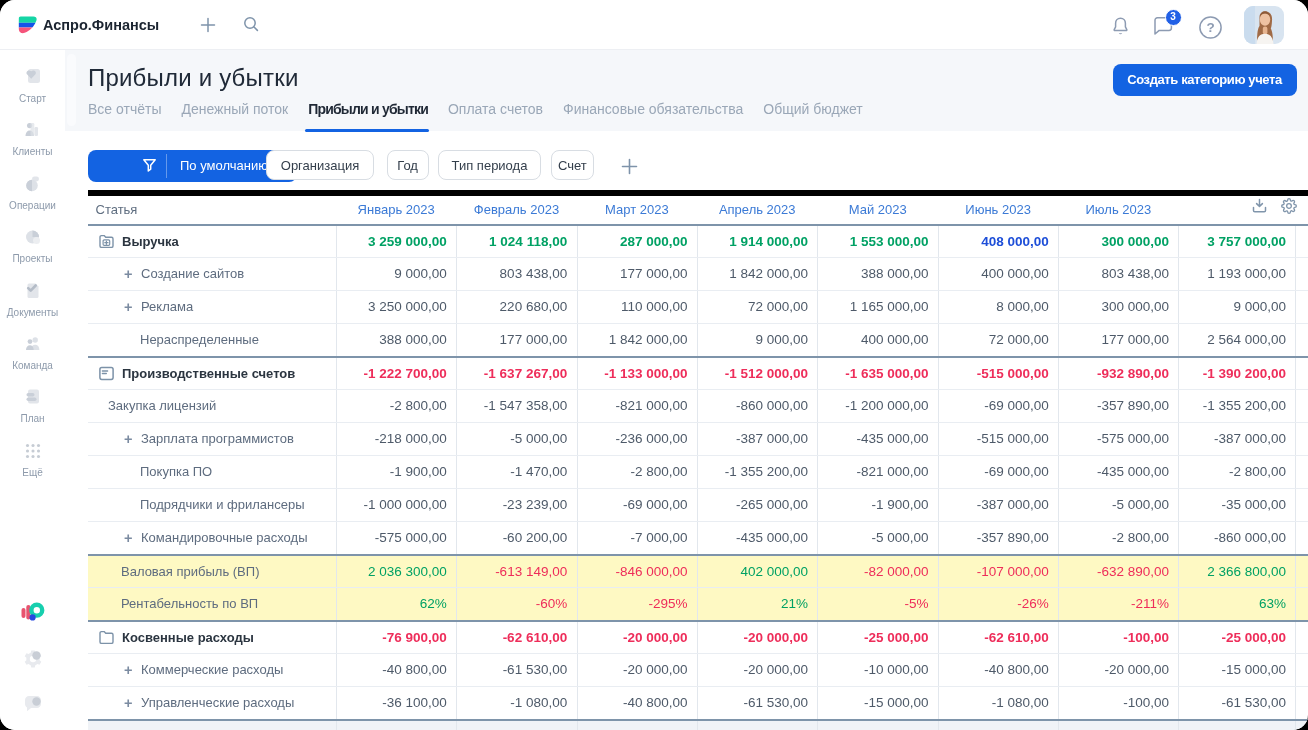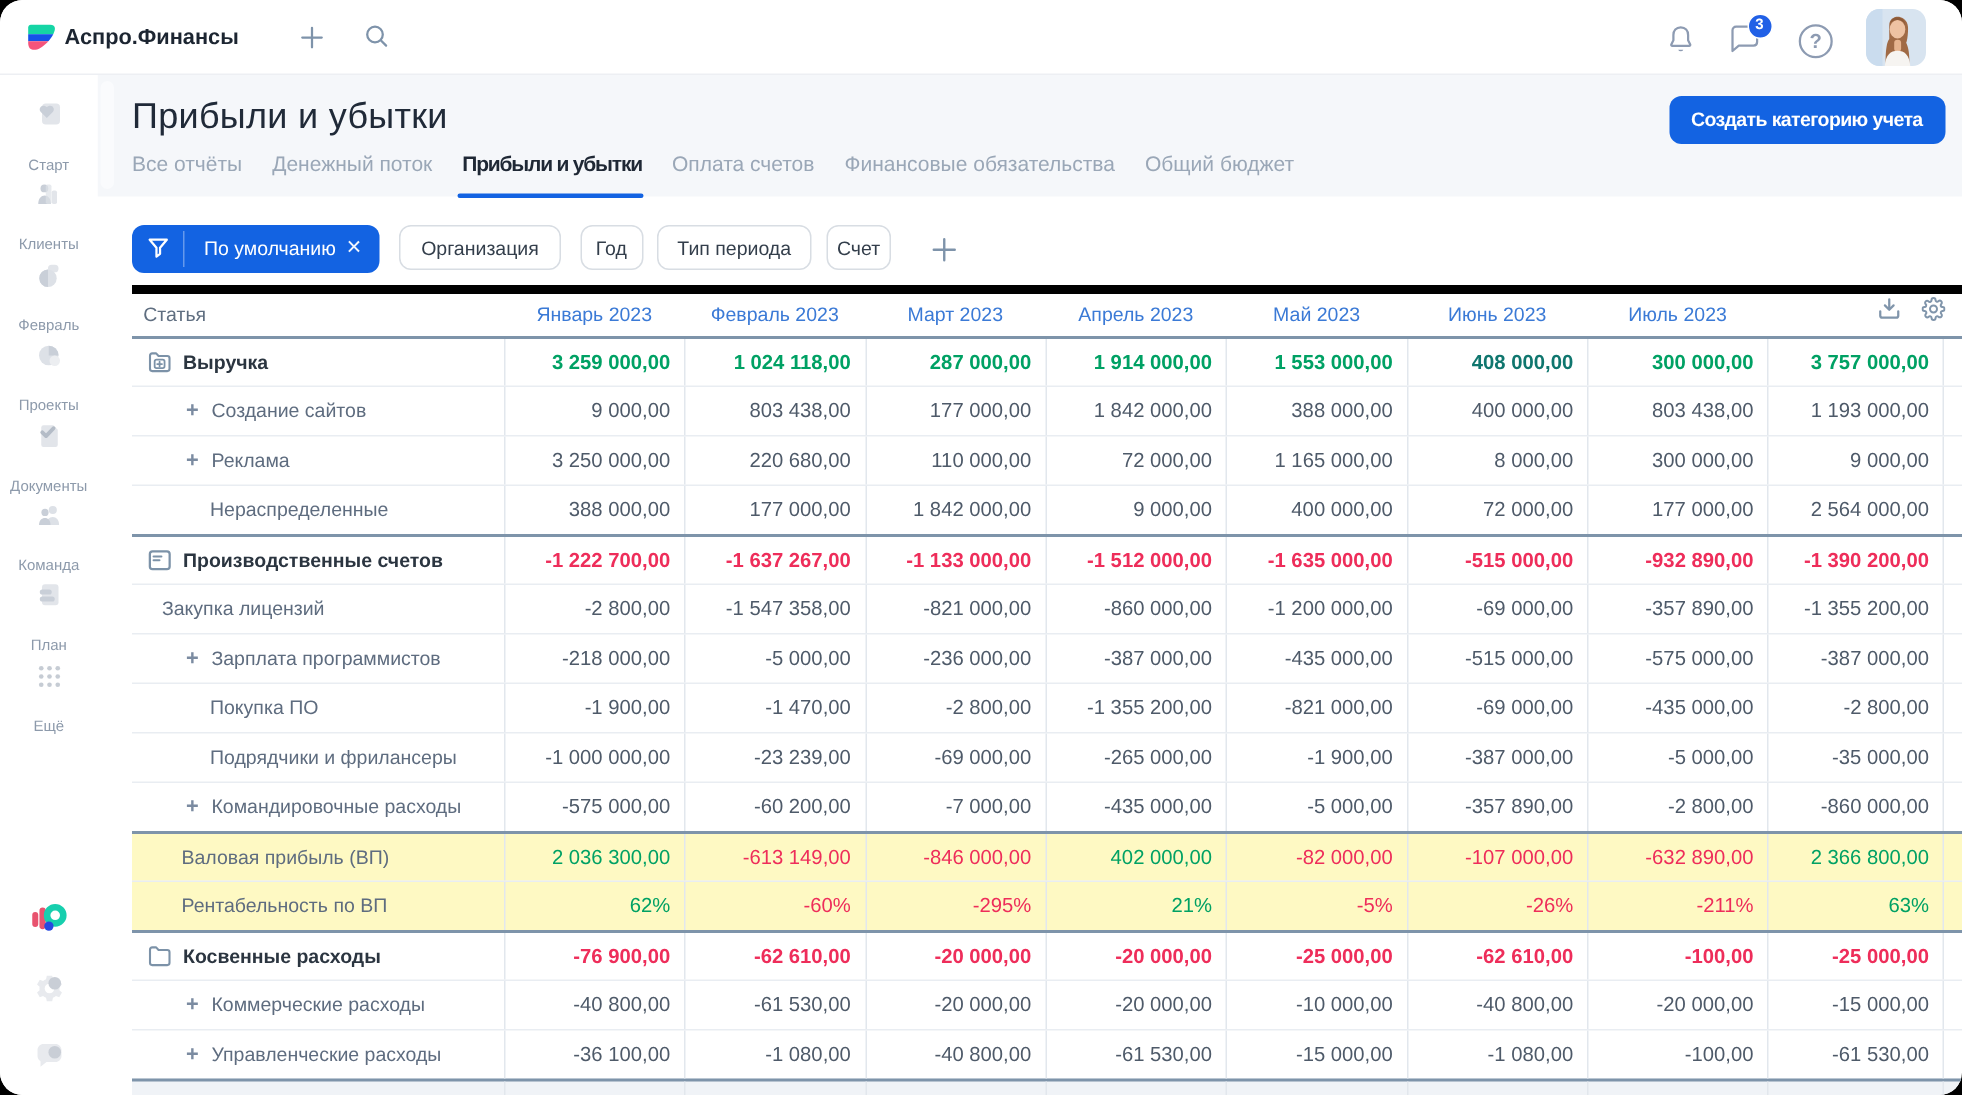--- a/index.html
+++ b/index.html
@@ -11,34 +11,34 @@
 .plusico{position:absolute;left:200px;top:17px;}
 .searchico{position:absolute;left:243px;top:16px;}
 .bellico{position:absolute;left:1111px;top:16px;}
 .chatico{position:absolute;left:1152px;top:14px;}
 .badge{position:absolute;left:1164.5px;top:8.5px;width:17px;height:17px;border-radius:50%;background:#2160e6;border:1.5px solid #fff;color:#fff;font-size:10px;font-weight:700;text-align:center;line-height:14px;}
 .helpico{position:absolute;left:1198px;top:15px;}
 .avatar{position:absolute;left:1244px;top:6px;width:40px;height:38px;border-radius:9px;overflow:hidden;}
 
 .side{position:absolute;left:0;top:50px;width:65px;height:680px;background:#fff;}
 .sitem{position:absolute;left:0;width:65px;text-align:center;}
-.slab{font-size:10px;color:#8d9aab;margin-top:12px;}
+.slab{font-size:10px;color:#8d9aab;margin-top:1px;}
 .blogo{position:absolute;left:20px;top:552px;}
 .bico1{position:absolute;left:22px;top:598px;}
 .bico2{position:absolute;left:22px;top:642px;}
 
 .band{position:absolute;left:65px;top:50px;width:1243px;height:81px;background:#f5f7fa;}
 .title{position:absolute;left:88px;top:63.5px;font-size:24px;font-weight:500;color:#202a38;letter-spacing:.2px;}
 .tabs{position:absolute;left:88px;top:101px;display:flex;gap:20px;}
 .tab{font-size:14px;color:#9aa7b7;}
 .tab.active{color:#1f2835;font-weight:600;letter-spacing:-0.8px;}
 .underline{position:absolute;left:304.5px;top:129px;width:124px;height:2.5px;background:#1363e2;border-radius:2px;}
 .createbtn{position:absolute;left:1112.5px;top:63.7px;width:184px;height:32px;border-radius:8px;background:#1363e2;color:#fff;font-size:13px;font-weight:600;display:flex;align-items:center;justify-content:center;letter-spacing:-0.4px;}
 
-.pill{position:absolute;left:88px;top:149.5px;height:32px;border-radius:8px;background:#1363e2;display:flex;align-items:center;color:#fff;}
+.pill{position:absolute;left:88px;top:149.5px;height:32px;border-radius:8px;background:#1363e2;display:flex;align-items:center;color:#fff;padding-left:44px;}
 .pill .fun{margin-left:10px;}
 .pill .div{width:1px;height:24px;background:rgba(255,255,255,.35);margin-left:9px;}
 .pill .ptext{margin-left:13px;font-size:13px;font-weight:500;}
 .pill .x{margin-left:7px;margin-right:12px;font-size:17px;font-weight:400;opacity:.95;line-height:1;margin-top:-2px;}
 .fbtn{position:absolute;top:150px;height:30px;border:1px solid #d8dde3;border-radius:8px;background:#fff;color:#333e4b;font-size:13px;display:flex;align-items:center;justify-content:center;}
 .plusgray{position:absolute;left:621px;top:158px;}
 
 .tbl{position:absolute;left:88px;top:190px;width:1220px;}
 .tr{display:flex;height:33px;border-top:1px solid #e9edf2;}
 .tr.thick{border-top:2px solid #7e94aa;}
@@ -132,21 +132,21 @@
 <div class="sitem" style="top:69.4px"><svg width="24" height="22" viewBox="0 0 24 22">
           <rect x="13.5" y="8" width="3.5" height="9" rx="1.2" fill="#e2e5ea"></rect>
           <circle cx="8.6" cy="6.6" r="2.6" fill="#c9cfd8"></circle>
           <path d="M4.5 17 c0-3.6 2-5.6 4.3-5.6 2.2 0 4.1 2 4.1 5.6 z" fill="#c9cfd8"></path>
           <rect x="9.5" y="4" width="3.8" height="13" rx="1.2" fill="#dde1e7" opacity="0.7"></rect>
         </svg><div class="slab">Клиенты</div></div>
 <div class="sitem" style="top:122.80000000000001px"><svg width="24" height="22" viewBox="0 0 24 22">
           <rect x="11" y="3.5" width="7" height="5" rx="2.4" fill="#e2e5ea"></rect>
           <circle cx="11" cy="12.5" r="5.8" fill="#dde1e7"></circle>
           <path d="M11 6.7 a5.8 5.8 0 0 0 0 11.6 z" fill="#c9cfd8"></path>
-        </svg><div class="slab">Февраль</div></div>
+        </svg><div class="slab">Операции</div></div>
 <div class="sitem" style="top:176.20000000000002px"><svg width="24" height="22" viewBox="0 0 24 22">
           <circle cx="11.5" cy="11" r="6.5" fill="#dde1e7"></circle>
           <path d="M11.5 4.5 a6.5 6.5 0 0 1 6.5 6.5 l-6.5 0 z" fill="#c9cfd8"></path>
           <circle cx="15.5" cy="14.5" r="3.5" fill="#eceef1"></circle>
         </svg><div class="slab">Проекты</div></div>
 <div class="sitem" style="top:229.60000000000002px"><svg width="24" height="22" viewBox="0 0 24 22">
           <path d="M8 3.5 h6.5 l3 3 v10 a1.5 1.5 0 0 1 -1.5 1.5 h-8 a1.5 1.5 0 0 1 -1.5 -1.5 v-11.5 a1.5 1.5 0 0 1 1.5 -1.5 z" fill="#e2e5ea"></path>
           <path d="M7.2 8.2 l2.5 2.5 5-5.2" stroke="#b4bcc7" stroke-width="2.6" fill="none" stroke-linecap="round" stroke-linejoin="round"></path>
         </svg><div class="slab">Документы</div></div>
 <div class="sitem" style="top:283.0px"><svg width="24" height="22" viewBox="0 0 24 22">
@@ -237,21 +237,21 @@
             <rect x="5.1" y="6.8" width="6.6" height="5.6" rx="1.2" fill="none" stroke="#7c92a8" stroke-width="1.2"></rect>
             <path d="M8.4 8.1 L8.4 11.3 M6.8 9.7 L10 9.7" stroke="#7c92a8" stroke-width="1.2" stroke-linecap="round"></path>
           </svg>
           <span class="gtext">Выручка</span>
         </div>
         <div class="td num bold" style="color:#00a164">3 259 000,00</div>
         <div class="td num bold" style="color:#00a164">1 024 118,00</div>
         <div class="td num bold" style="color:#00a164">287 000,00</div>
         <div class="td num bold" style="color:#00a164">1 914 000,00</div>
         <div class="td num bold" style="color:#00a164">1 553 000,00</div>
-        <div class="td num bold" style="color:#0f766e">408 000,00</div>
+        <div class="td num bold" style="color:#1d4ed8">408 000,00</div>
         <div class="td num bold" style="color:#00a164">300 000,00</div>
         <div class="td num bold" style="color:#00a164">3 757 000,00</div>
         <div class="td"></div>
       </div>
 <div class="tr">
         <div class="td lblcell slbl">
           <span class="plus">+</span>
           <span class="stext">Создание сайтов</span>
         </div>
         <div class="td num subnum">9 000,00</div>

